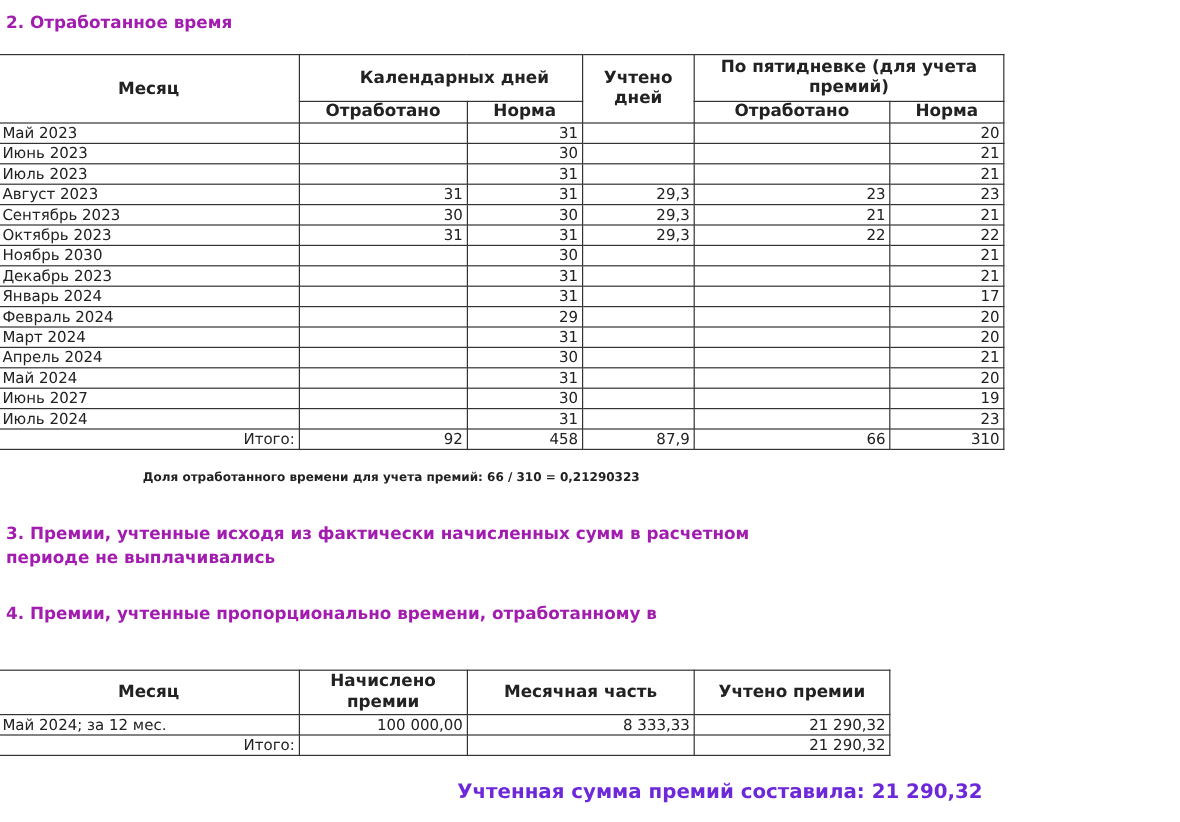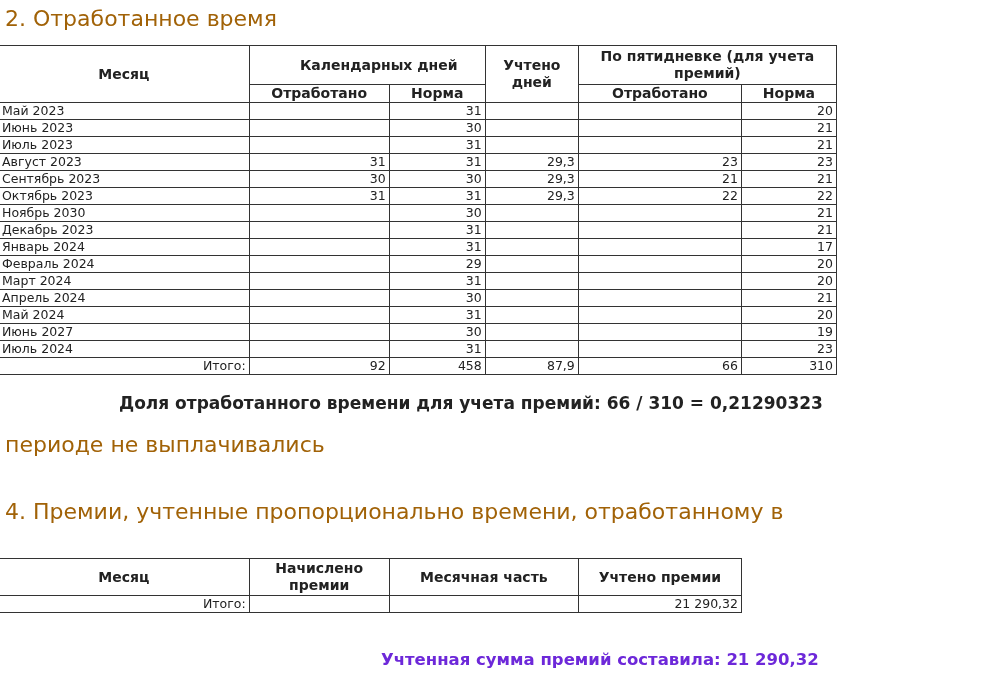--- a/index.html
+++ b/index.html
@@ -10,24 +10,24 @@
     body {
       width: 983px;
       height: 685px;
       position: relative;
       overflow: hidden;
       font-family: "DejaVu Sans", sans-serif;
       color: #222222;
     }
     .h2 {
       position: absolute;
-      font-weight: normal;
-      font-size: 22px;
+      font-weight: bold;
+      font-size: 14px;
       line-height: 20px;
-      color: #a16207;
+      color: #a21caf;
       margin: 0;
     }
     table.grid {
       position: absolute;
       border-collapse: collapse;
       table-layout: fixed;
       font-size: 12.5px;
       color: #222222;
     }
     table.grid td, table.grid th {
@@ -54,21 +54,21 @@
     #t1 th.hr1 { height: 18px; }
     #t1 th.hr2 { height: 17px; line-height: 17px; }
 
     #t2 { left: -1px; top: 558px; width: 743px; }
     #t2 th { height: 36px; }
 
     .ratio {
       position: absolute;
       left: 119px;
       top: 393px;
-      font-size: 17px;
+      font-size: 10px;
       font-weight: bold;
       color: #222222;
       white-space: nowrap;
     }
     .final-sum {
       position: absolute;
       left: 381px;
       top: 650px;
       font-size: 16.5px;
       font-weight: bold;
@@ -232,20 +232,21 @@
       <td class="num">87,9</td>
       <td class="num">66</td>
       <td class="num">310</td>
     </tr>
   </tbody>
 </table>
 
 <div class="ratio">Доля отработанного времени для учета премий:  66 / 310 = 0,21290323</div>
 
 <h2 class="h2" style="left:5px; top:435px;">
+  <span style="display:block;">3. Премии, учтенные исходя из фактически начисленных сумм в расчетном</span>
   <span style="display:block;">периоде не выплачивались</span>
 </h2>
 
 <h2 class="h2" style="left:5px; top:502px;">
   <span style="display:block;">4. Премии, учтенные пропорционально времени, отработанному в</span>
 </h2>
 
 <table class="grid" id="t2">
   <colgroup>
     <col style="width:250px">
@@ -256,20 +257,26 @@
   <thead>
     <tr>
       <th>Месяц</th>
       <th>Начислено премии</th>
       <th>Месячная часть</th>
       <th>Учтено премии</th>
     </tr>
   </thead>
   <tbody>
     <tr>
+      <td class="lbl">Май 2024; за 12 мес.</td>
+      <td class="num">100 000,00</td>
+      <td class="num">8 333,33</td>
+      <td class="num">21 290,32</td>
+    </tr>
+    <tr>
       <td class="total-lbl">Итого:</td>
       <td class="num"></td>
       <td class="num"></td>
       <td class="num">21 290,32</td>
     </tr>
   </tbody>
 </table>
 
 <div class="final-sum">Учтенная сумма премий составила: 21 290,32</div>
 

